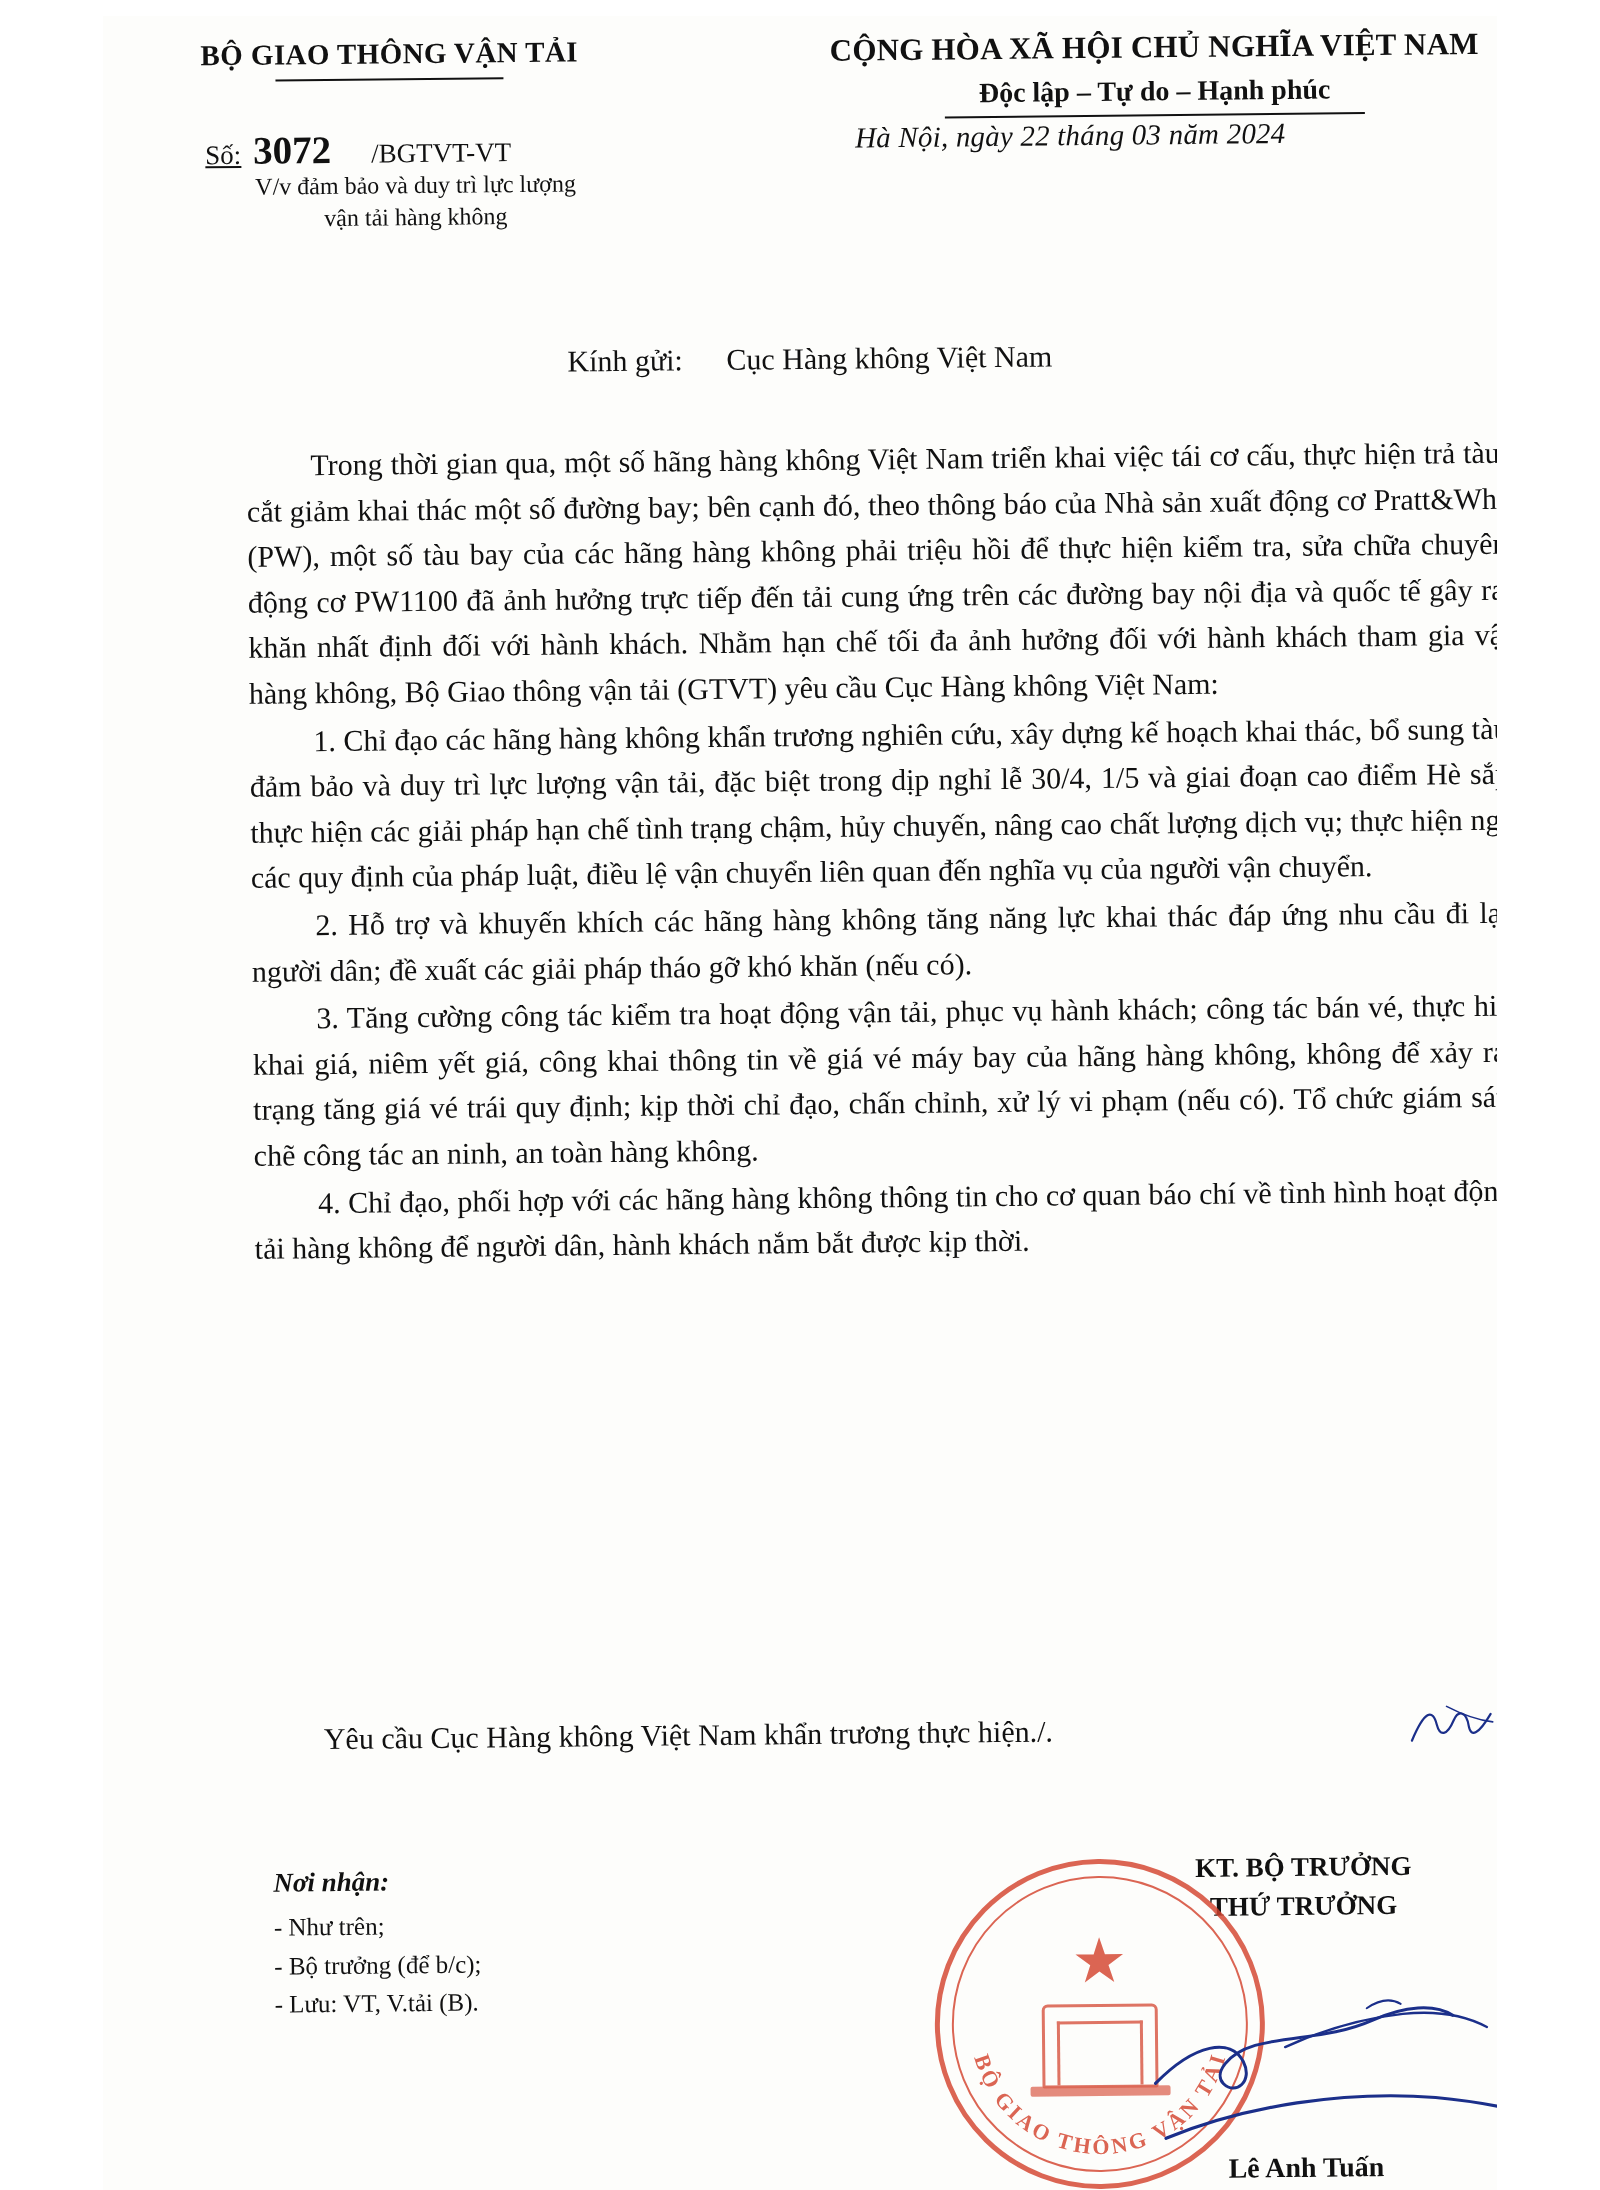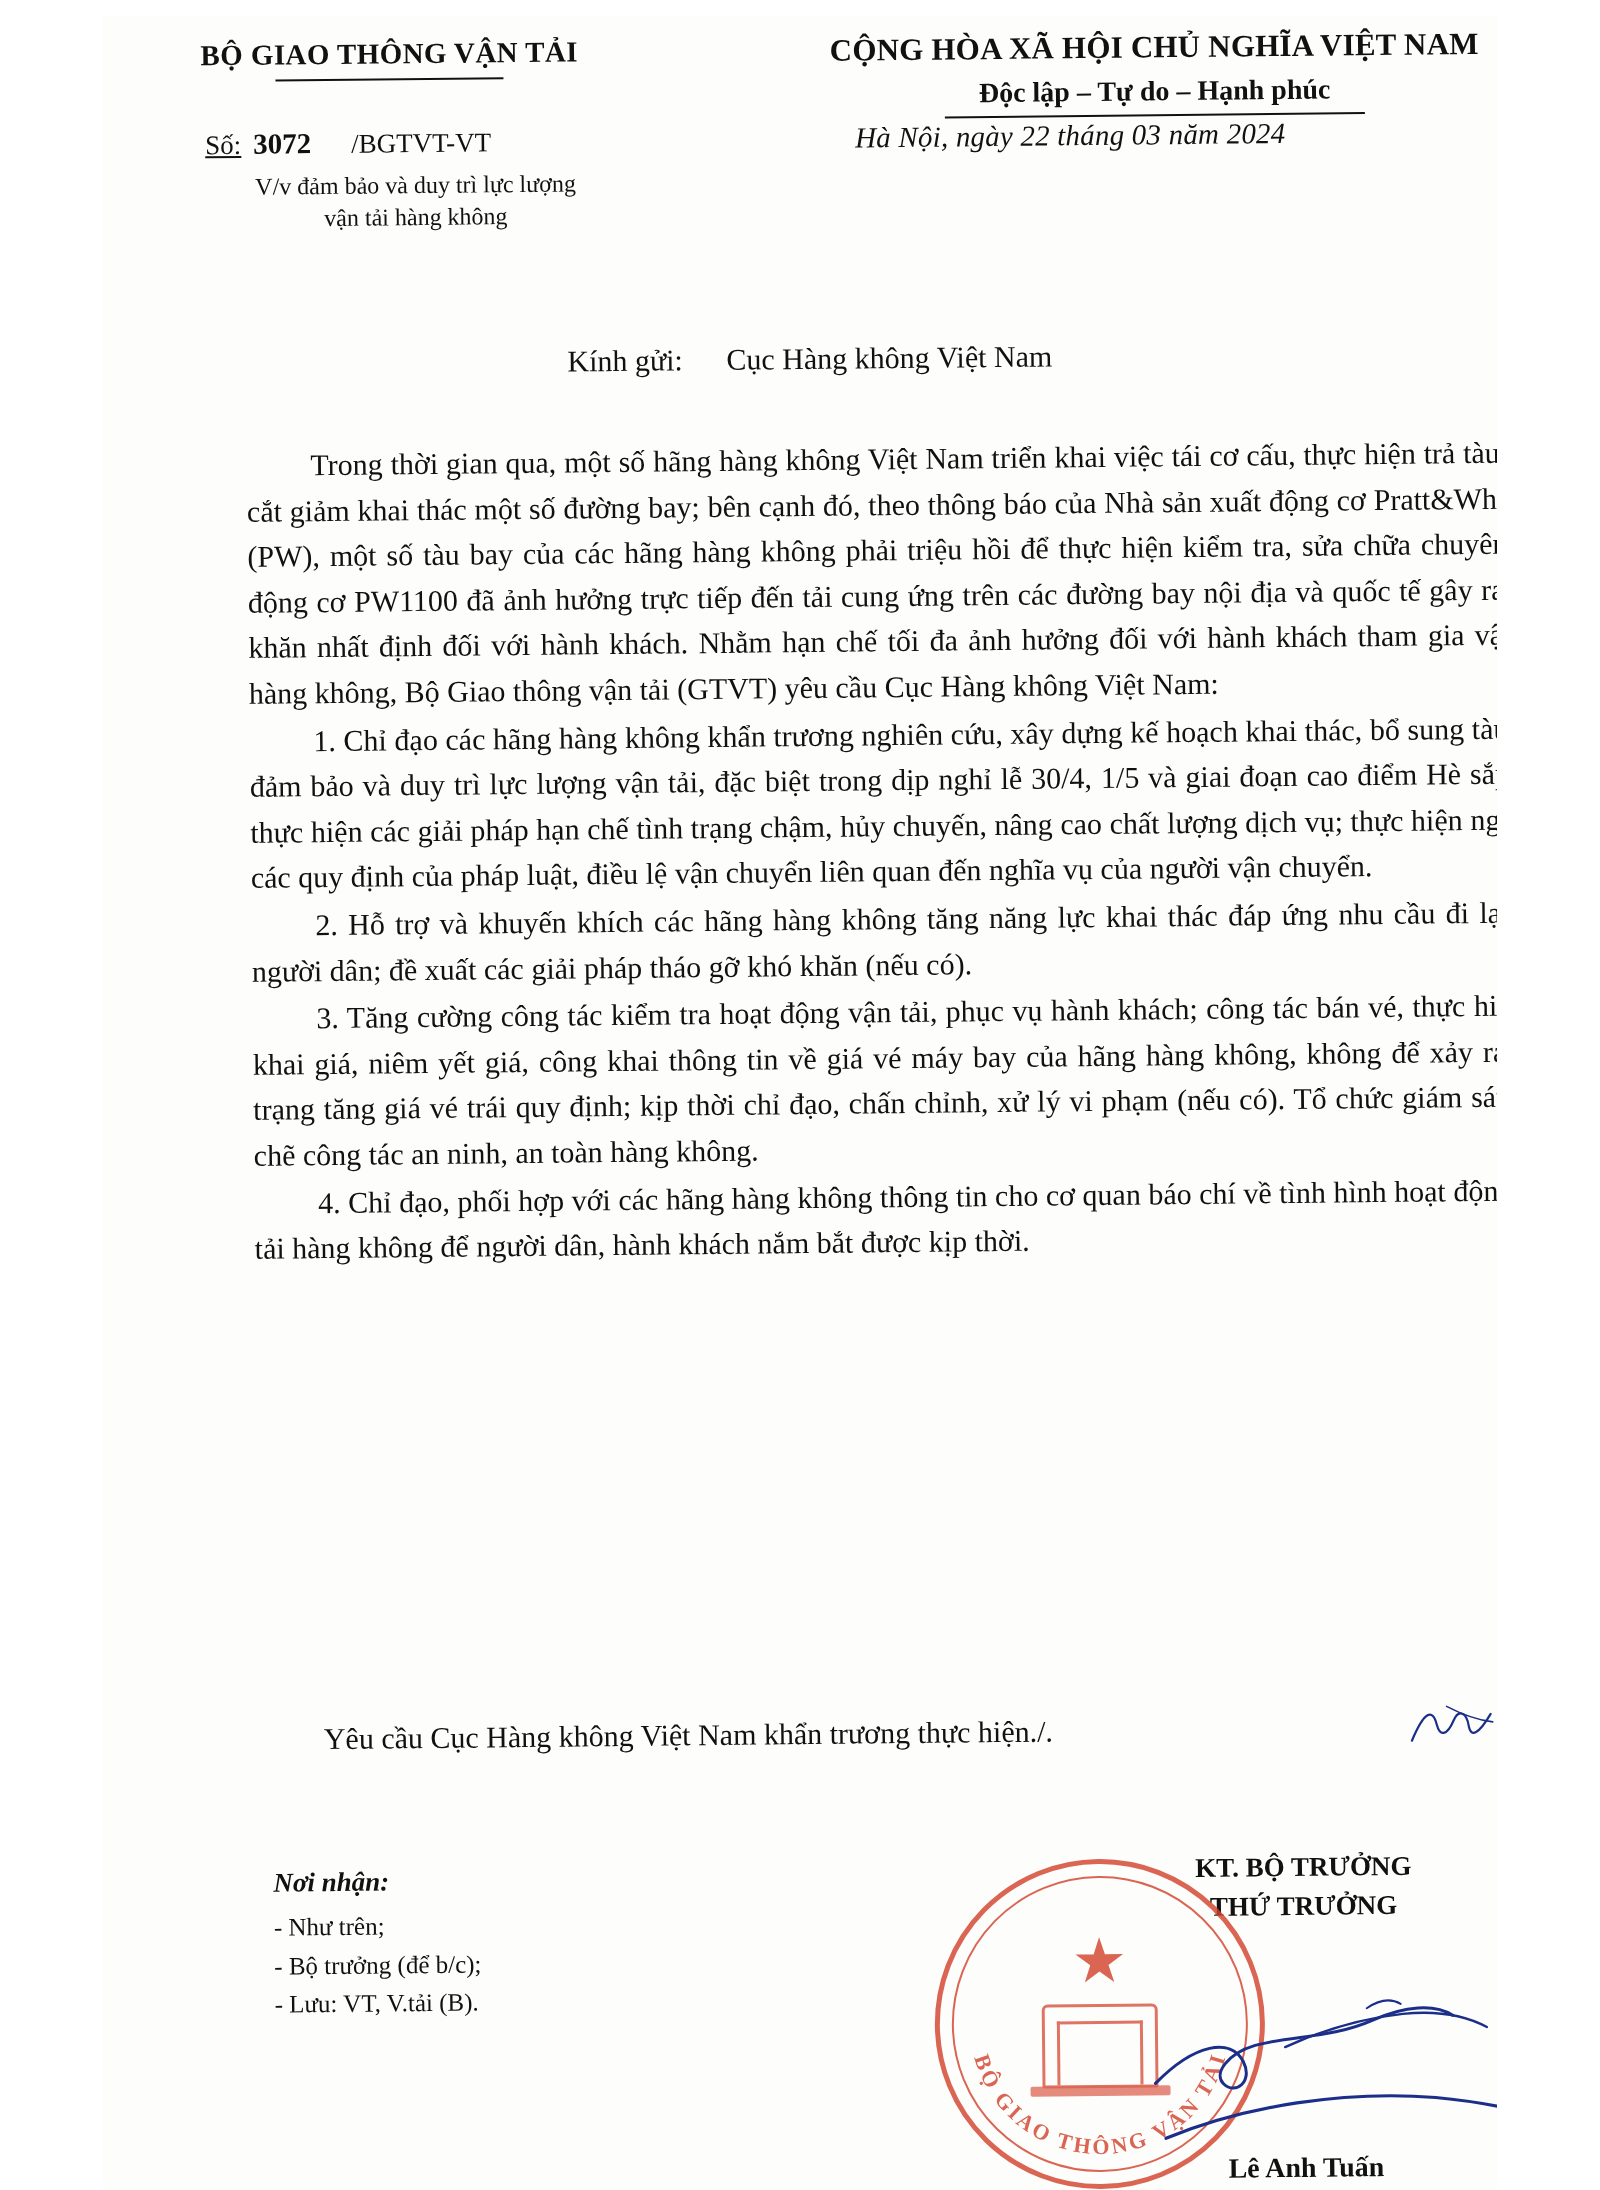--- a/index.html
+++ b/index.html
@@ -81,21 +81,21 @@
     left: 110px;
     top: 105px;
     width: 560px;
     font-size: 27px;
     display: flex;
     align-items: baseline;
   }
   .numline .lbl { margin-right: 12px; text-decoration: underline; }
   .numline .num {
     font-weight: bold;
-    font-size: 29px;
+    font-size: 39px;
     margin-right: 40px;
     text-align: center;
   }
   .numline .suffix { font-size: 27px; }
 
   .subject {
     position: absolute;
     left: 60px;
     top: 148px;
     width: 520px;

